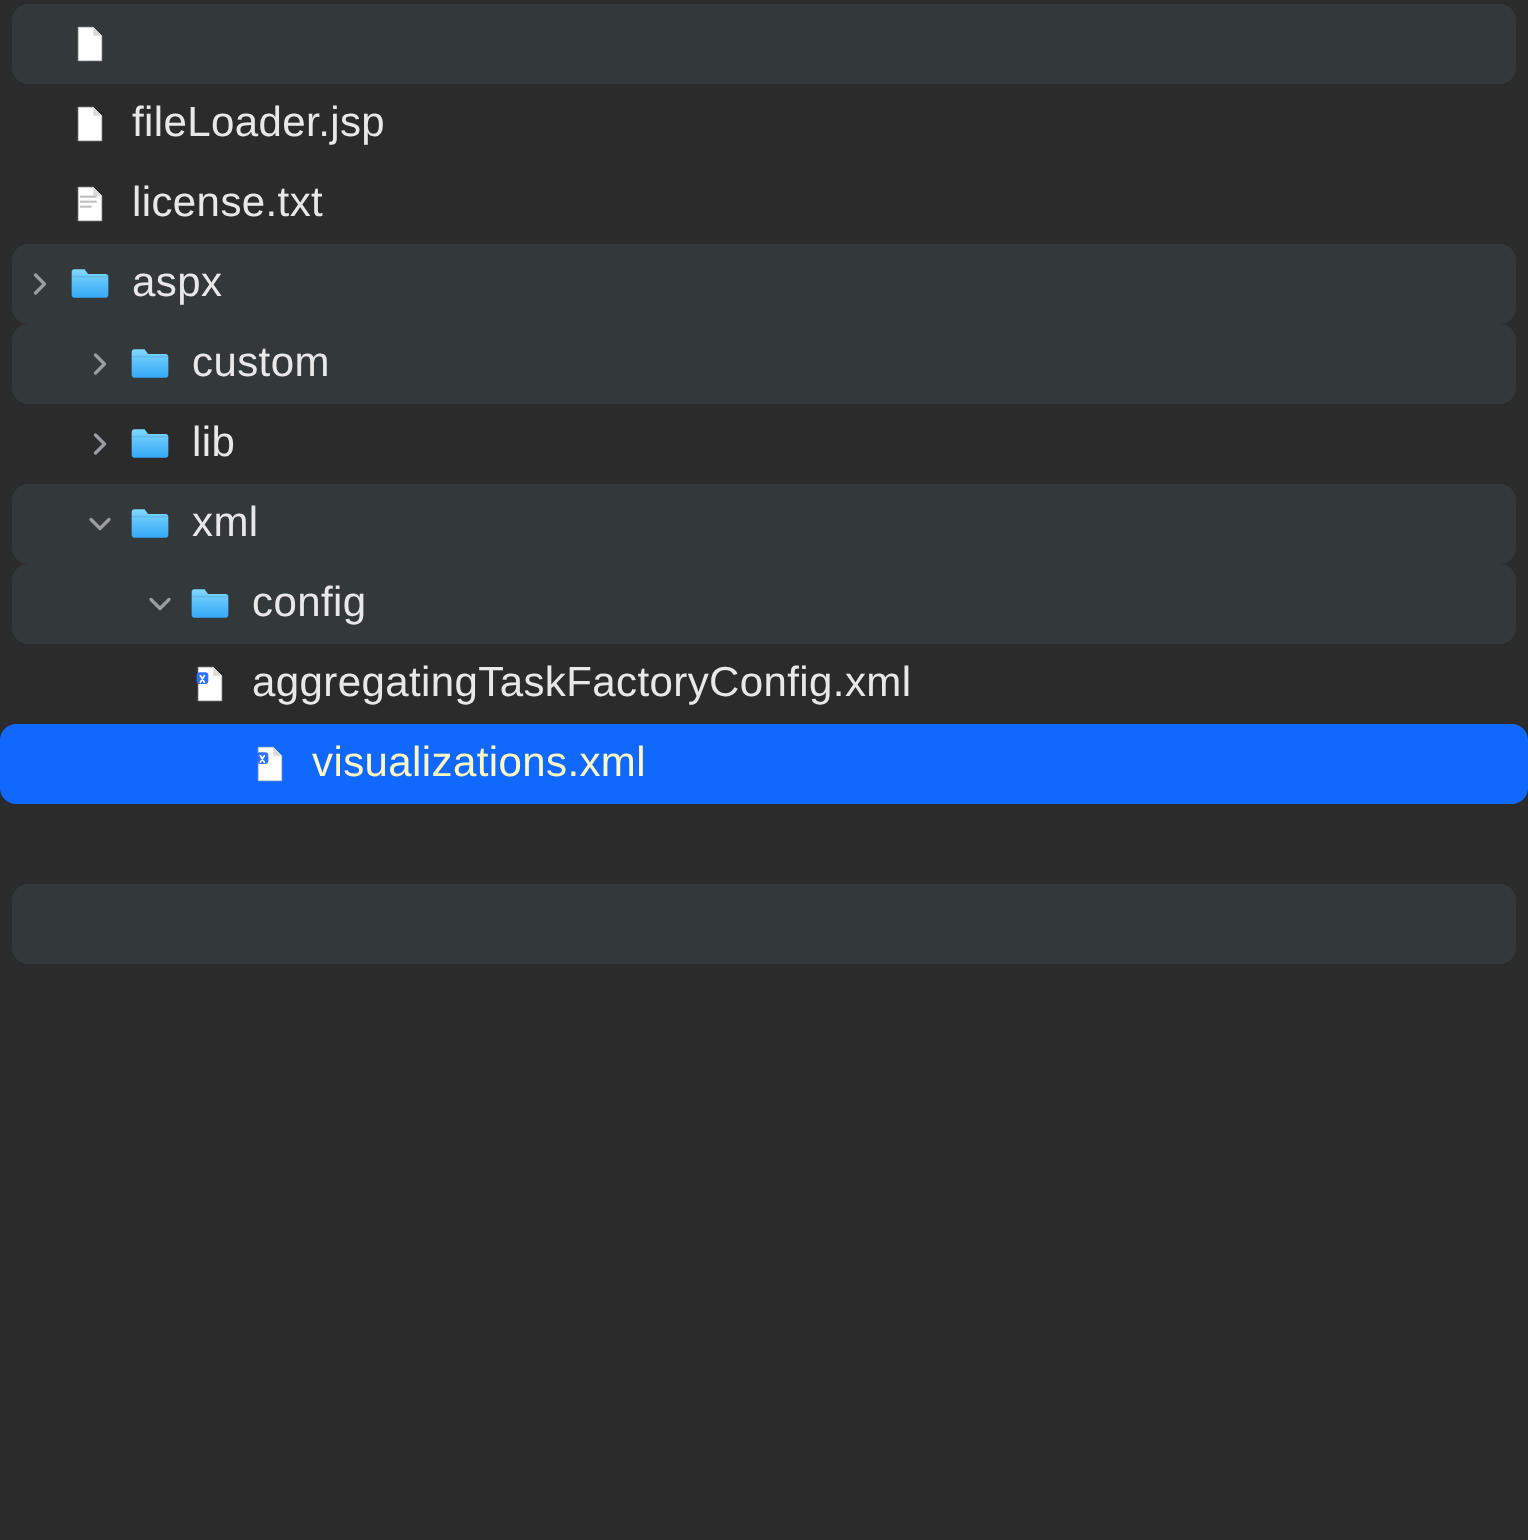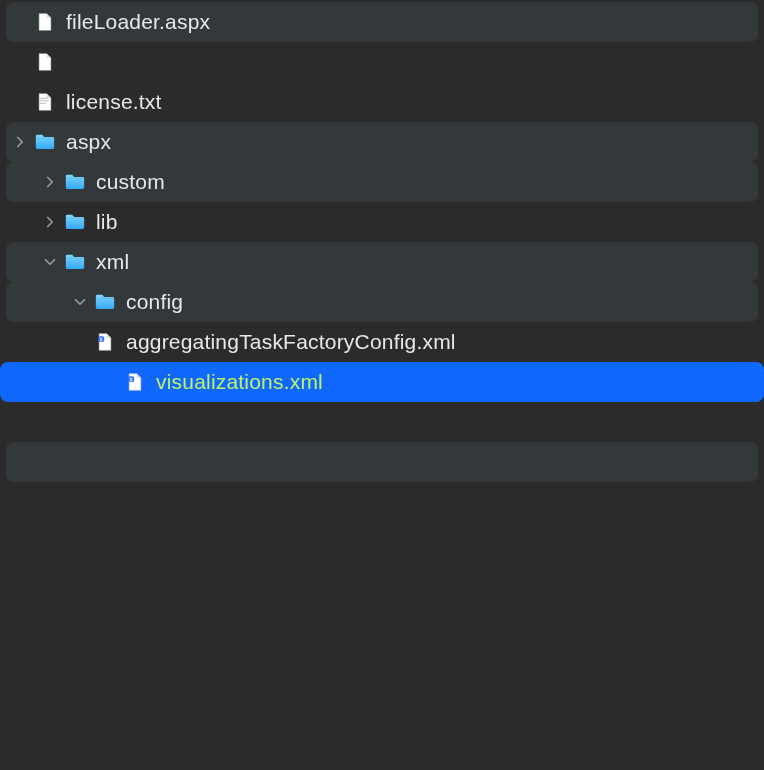--- a/index.html
+++ b/index.html
@@ -25,21 +25,21 @@
     padding: 0 6px;
     box-sizing: border-box;
     cursor: default;
     user-select: none;
   }
   .row.alt {
     background: #33383a;
   }
   .row.selected {
     background: #1168ff;
-    color: #bef264;
+    color: #fef9c3;
     margin: 0;
     border-radius: 8px;
     padding: 0 12px;
   }
   .row .arrow {
     width: 16px;
     height: 16px;
     margin-right: 6px;
     flex: 0 0 auto;
     display: flex;
@@ -82,31 +82,31 @@
 <div class="tree" id="tree">
     <div class="row indent-0 alt">
       <span class="spacer"></span>
       <span class="arrow"></span>
       <span class="icon">
         <svg viewBox="0 0 24 24" width="20" height="22">
           <path d="M5 2 L14 2 L19 7 L19 22 L5 22 Z" fill="#ffffff" stroke="#d0d0d0" stroke-width="0.6"></path>
           <path d="M14 2 L14 7 L19 7 Z" fill="#d9d9d9"></path>
         </svg>
       </span>
-      <span class="label">fileLoader.aspx</span>
     </div>
     <div class="row indent-0">
       <span class="spacer"></span>
       <span class="arrow"></span>
       <span class="icon">
         <svg viewBox="0 0 24 24" width="20" height="22">
           <path d="M5 2 L14 2 L19 7 L19 22 L5 22 Z" fill="#ffffff" stroke="#d0d0d0" stroke-width="0.6"></path>
           <path d="M14 2 L14 7 L19 7 Z" fill="#d9d9d9"></path>
         </svg>
       </span>
+      <span class="label">fileLoader.jsp</span>
     </div>
     <div class="row indent-0">
       <span class="spacer"></span>
       <span class="arrow"></span>
       <span class="icon">
         <svg viewBox="0 0 24 24" width="20" height="22">
           <path d="M5 2 L14 2 L19 7 L19 22 L5 22 Z" fill="#ffffff" stroke="#d0d0d0" stroke-width="0.6"></path>
           <path d="M14 2 L14 7 L19 7 Z" fill="#d9d9d9"></path>
           <rect x="6" y="7" width="10" height="1.2" fill="#bdbdbd"></rect>
           <rect x="6" y="10" width="10" height="1.2" fill="#bdbdbd"></rect>

